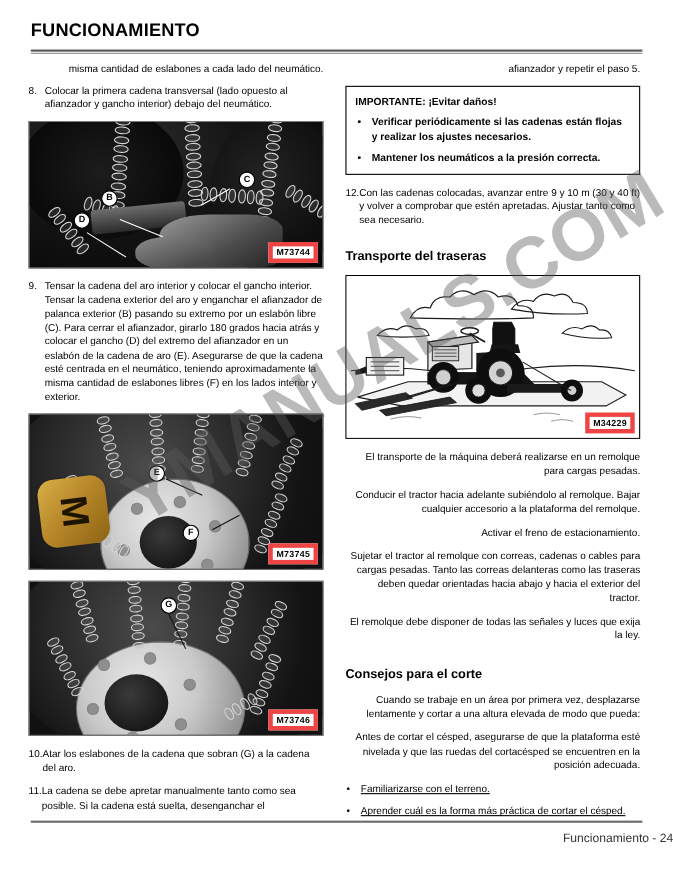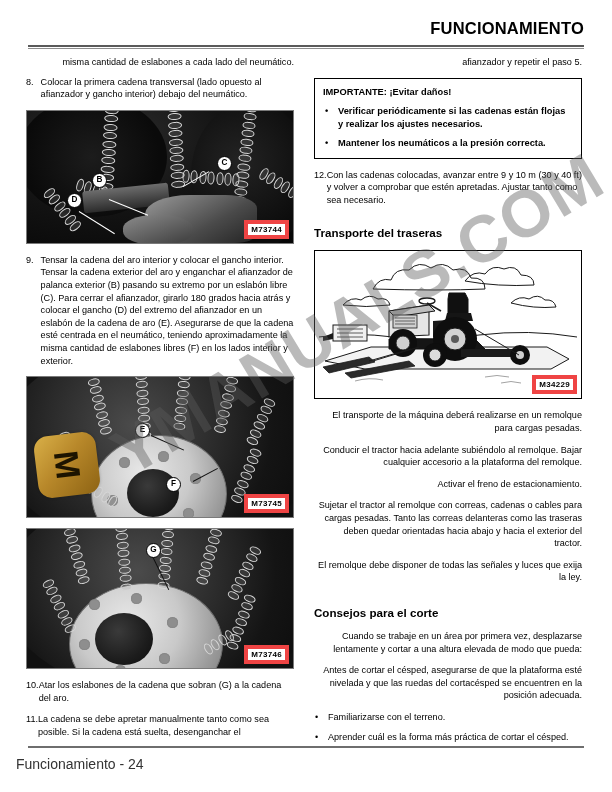--- a/index.html
+++ b/index.html
@@ -25,21 +25,21 @@
 
   
   .page-header {
     position: absolute;
     top: 18px;
     left: 28px;
     right: 28px;
     height: 34px;
   }
   .page-title {
-    text-align: right;
+    text-align: left;
     font-size: 16.5px;
     font-weight: bold;
     letter-spacing: 0.2px;
     line-height: 20px;
   }
   .header-rule {
     position: absolute;
     left: 0;
     right: 0;
     top: 27px;
@@ -121,21 +121,21 @@
   .bullet-item {
     display: flex;
     font-size: 9.1px;
     line-height: 12.6px;
     margin: 0 0 8px 0;
   }
   .bullet-item .bullet {
     flex: 0 0 13px;
     padding-left: 1px;
   }
-  .bullet-item .txt { flex: 1 1 auto; }
+  .bullet-item .txt { flex: 1 1 auto; text-decoration: underline; }
 
   
   .figure {
     position: relative;
     border: 1px solid #7a7a7a;
     background: #111;
     overflow: hidden;
     margin: 0 0 10px 0;
   }
   .figure.line-art {
@@ -269,25 +269,25 @@
   .footer-rule {
     position: absolute;
     left: 28px;
     right: 28px;
     top: 746px;
     height: 1.6px;
     background: #6e6e6e;
   }
   .footer-text {
     position: absolute;
-    left: 16px;
+    left: 0;
     right: 0;
     top: 756px;
-    text-align: left;
-    font-size: 14px;
+    text-align: right;
+    font-size: 11px;
     color: #333;
   }
 </style>
 </head>
 <body>
 
 <div class="page">
 
   <div class="page-header">
     <div class="page-title">FUNCIONAMIENTO</div>

